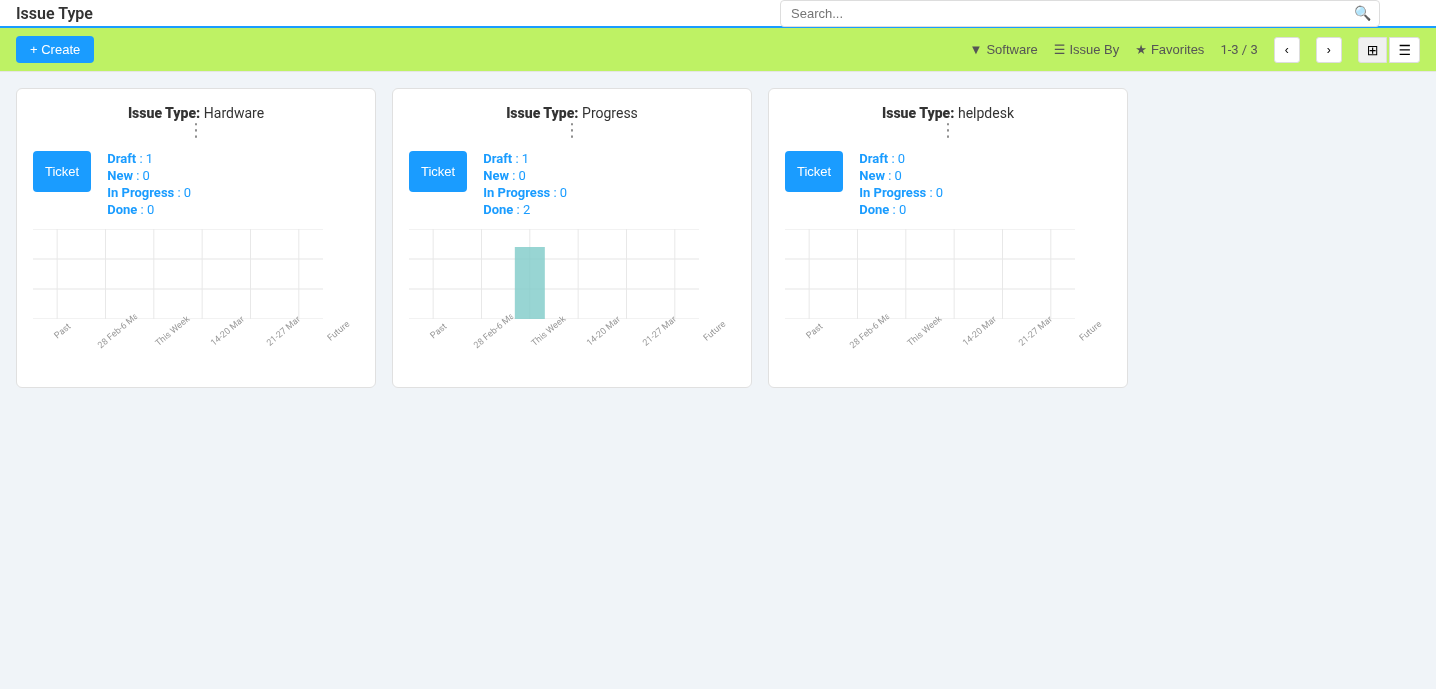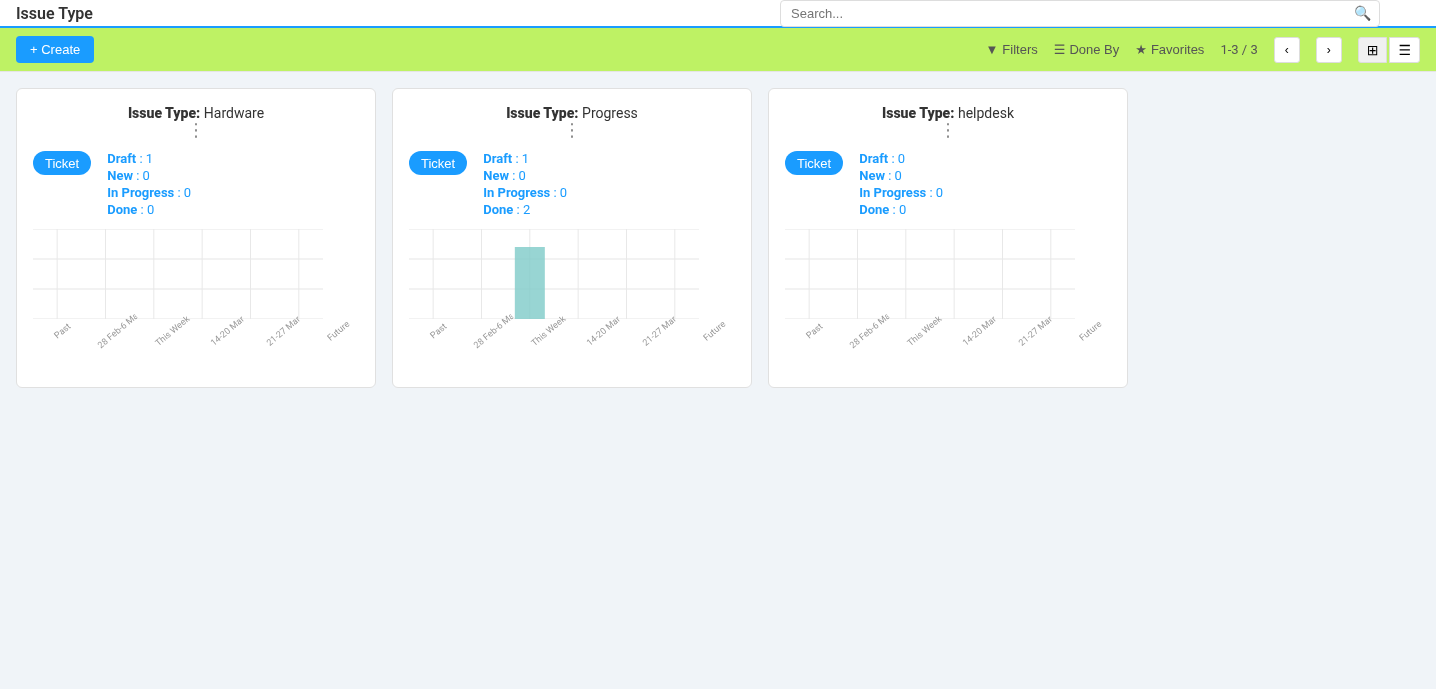--- a/index.html
+++ b/index.html
@@ -152,25 +152,25 @@
       line-height: 1;
     }
     .card-body {
       display: flex;
       gap: 16px;
     }
     .ticket-btn {
       background: #1a9cff;
       color: white;
       border: none;
-      border-radius: 12px;
+      border-radius: 4px;
       padding: 5px 12px;
       font-size: 13px;
       cursor: pointer;
-      height: 24px;
+      height: 41px;
       white-space: nowrap;
     }
     .stats {
       display: flex;
       flex-direction: column;
       gap: 2px;
     }
     .stat-item {
       font-size: 13px;
       color: #1a9cff;
@@ -190,25 +190,25 @@
     <input class="search-input" type="text" placeholder="Search..." style="">
     <span class="search-icon">🔍</span>
   </div>
 </div>
 
 <div class="toolbar">
   <button class="create-btn">+ Create</button>
   <div class="toolbar-right">
     <button class="toolbar-btn">
       <span>▼</span>
-      <span>Filters</span>
+      <span>Software</span>
     </button>
     <button class="toolbar-btn">
       <span>☰</span>
-      <span>Done By</span>
+      <span>Issue By</span>
     </button>
     <button class="toolbar-btn">
       <span>★</span>
       <span>Favorites</span>
     </button>
     <div class="pagination">
       <span>1-3 / 3</span>
       <button class="page-nav-btn">‹</button>
       <button class="page-nav-btn">›</button>
     </div>

